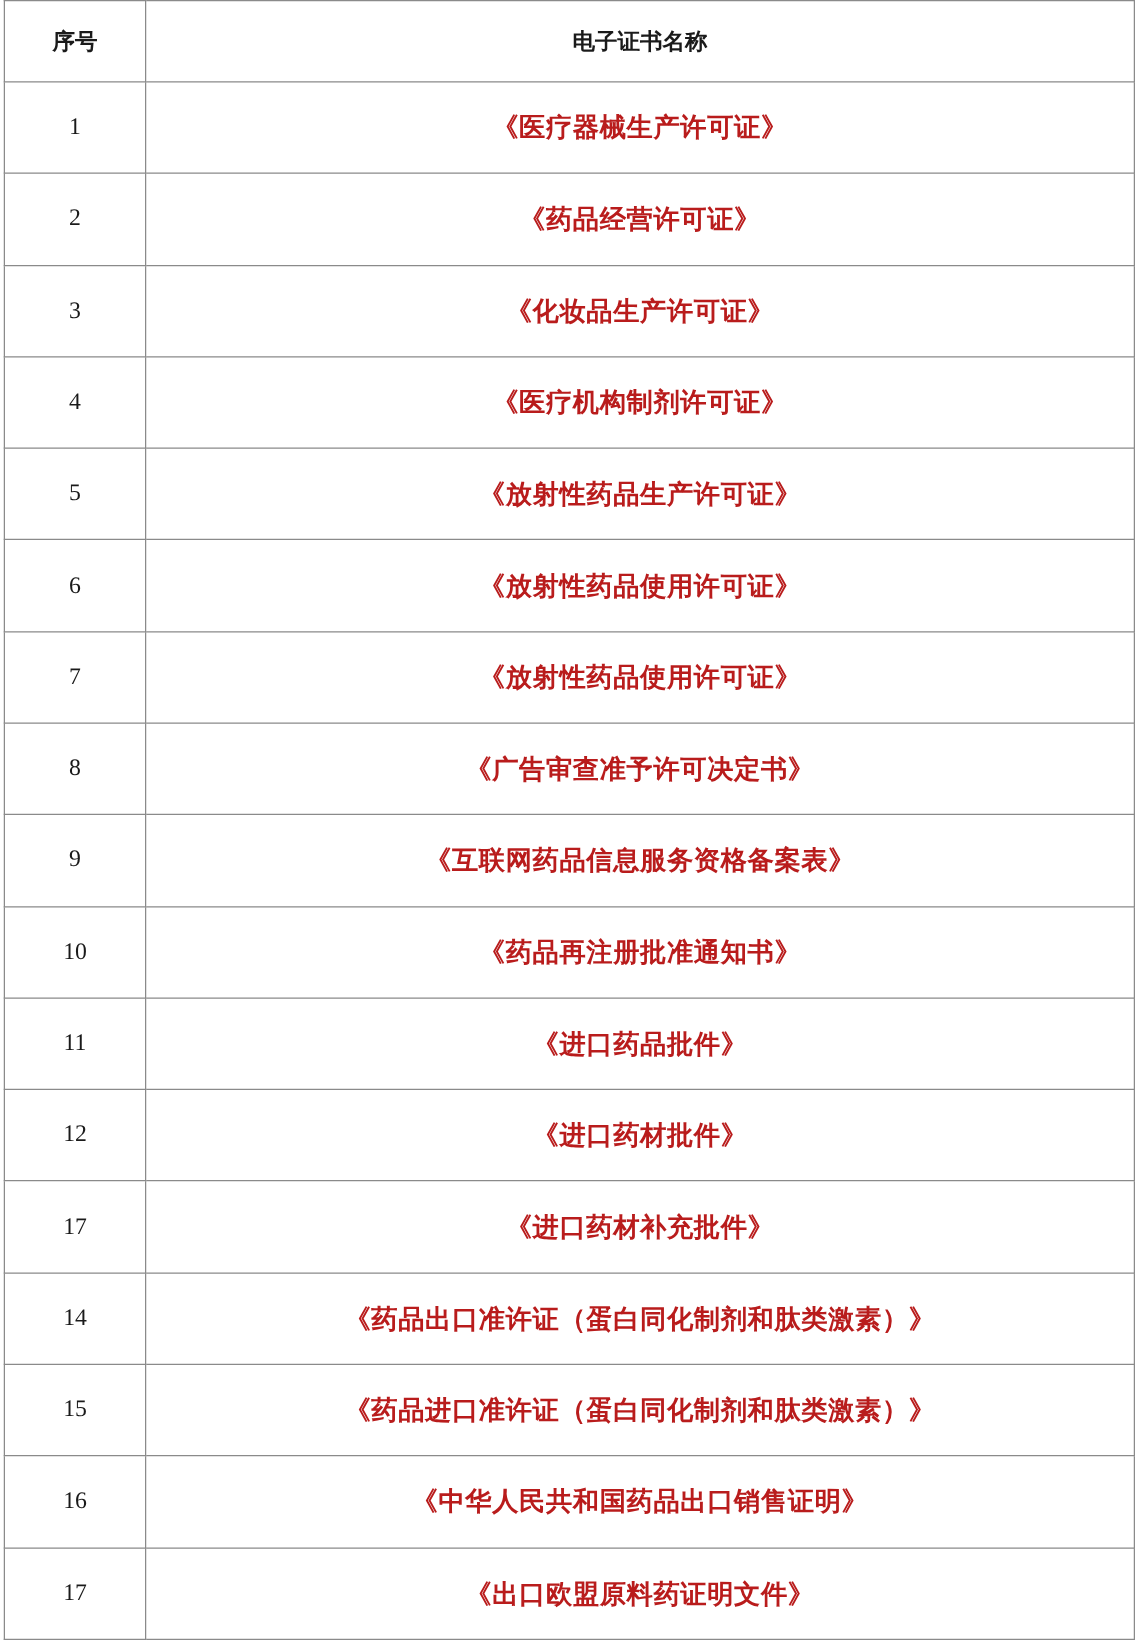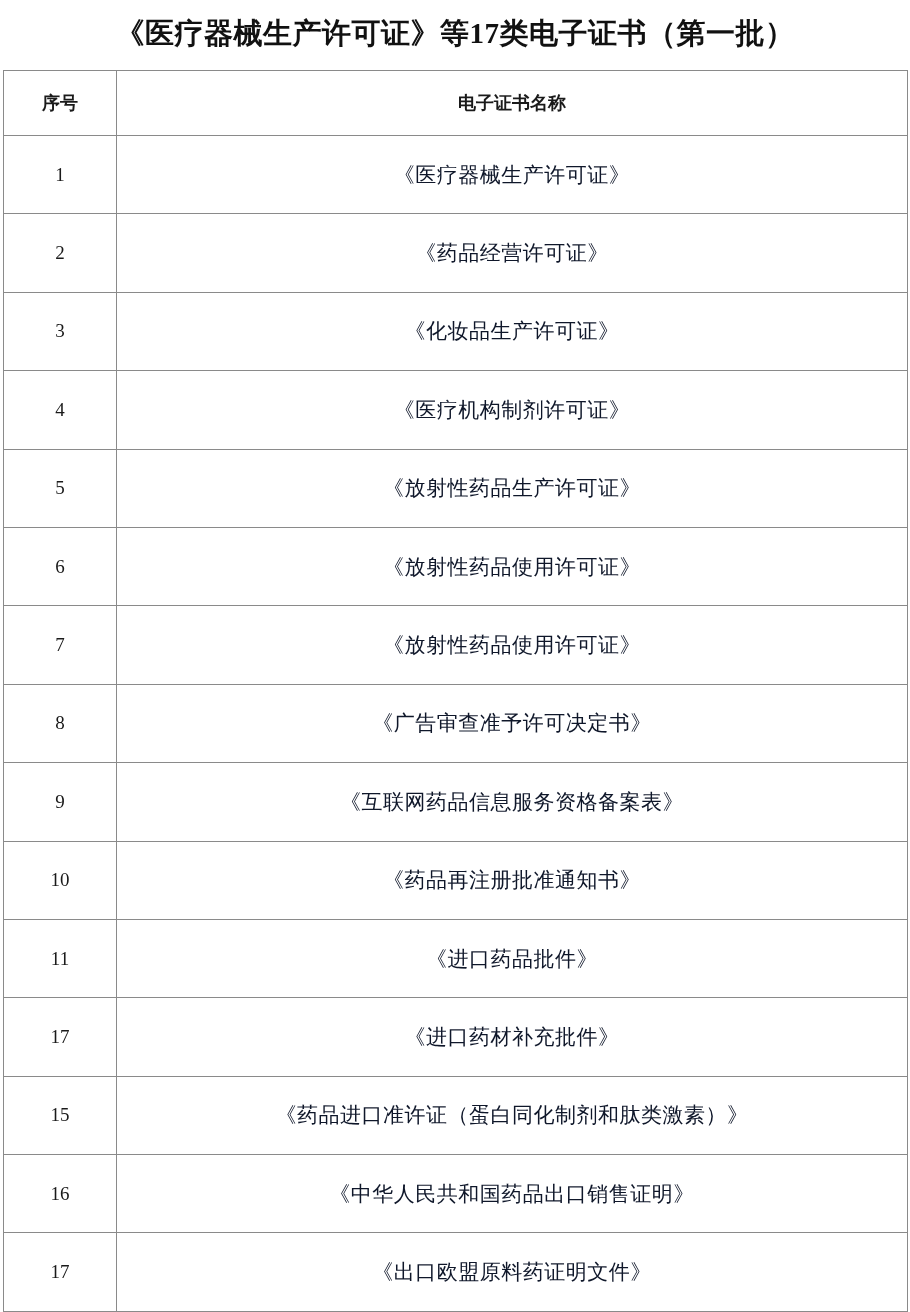--- a/index.html
+++ b/index.html
@@ -53,34 +53,33 @@
     font-weight: bold;
     height: 62px;
     color: #1a1a1a;
   }
   table.cert-table tbody td.idx {
     font-size: 19px;
     color: #1a1a1a;
   }
   table.cert-table tbody td.name {
     font-size: 21px;
-    font-weight: normal;
-    color: #0f172a;
+    font-weight: bold;
+    color: #b91c1c;
     letter-spacing: 0.5px;
   }
   table.cert-table tbody tr {
     height: 67px;
   }
 </style>
 </head>
 <body>
 
 <div class="page">
 
-  <div class="doc-title">《医疗器械生产许可证》等17类电子证书（第一批）</div>
 
   <table class="cert-table">
     <colgroup>
       <col class="col-idx">
       <col class="col-name">
     </colgroup>
     <thead>
       <tr>
         <th>序号</th>
         <th>电子证书名称</th>
@@ -125,22 +124,30 @@
       </tr>
       <tr>
         <td class="idx">10</td>
         <td class="name">《药品再注册批准通知书》</td>
       </tr>
       <tr>
         <td class="idx">11</td>
         <td class="name">《进口药品批件》</td>
       </tr>
       <tr>
+        <td class="idx">12</td>
+        <td class="name">《进口药材批件》</td>
+      </tr>
+      <tr>
         <td class="idx">17</td>
         <td class="name">《进口药材补充批件》</td>
+      </tr>
+      <tr>
+        <td class="idx">14</td>
+        <td class="name">《药品出口准许证（蛋白同化制剂和肽类激素）》</td>
       </tr>
       <tr>
         <td class="idx">15</td>
         <td class="name">《药品进口准许证（蛋白同化制剂和肽类激素）》</td>
       </tr>
       <tr>
         <td class="idx">16</td>
         <td class="name">《中华人民共和国药品出口销售证明》</td>
       </tr>
       <tr>

